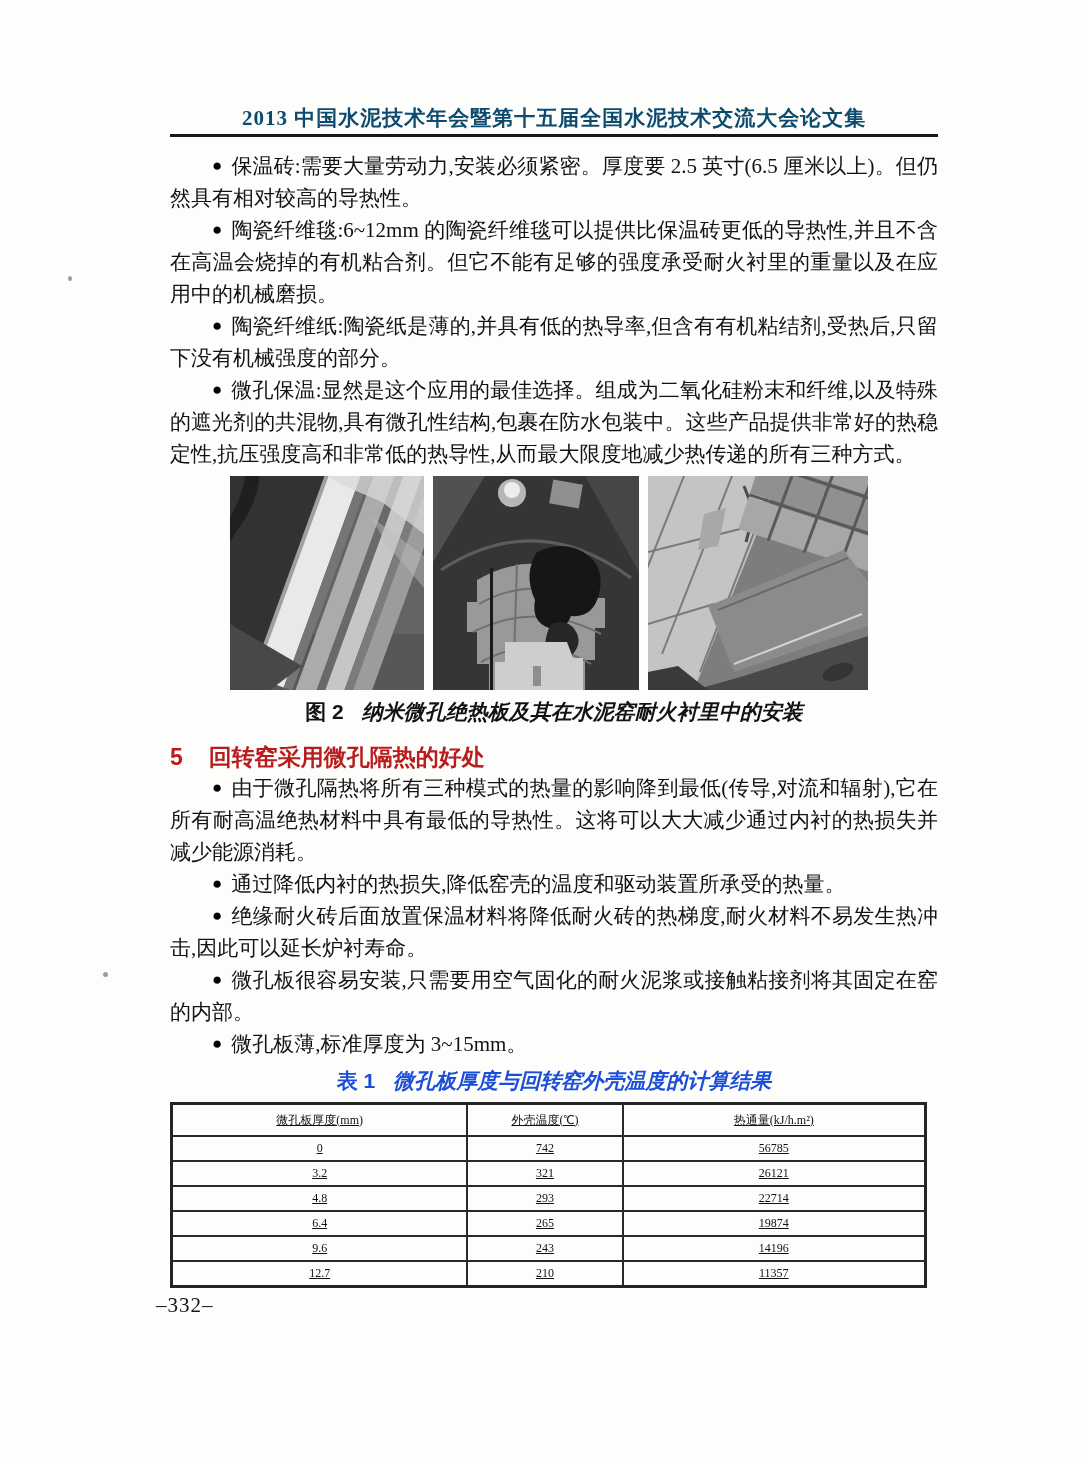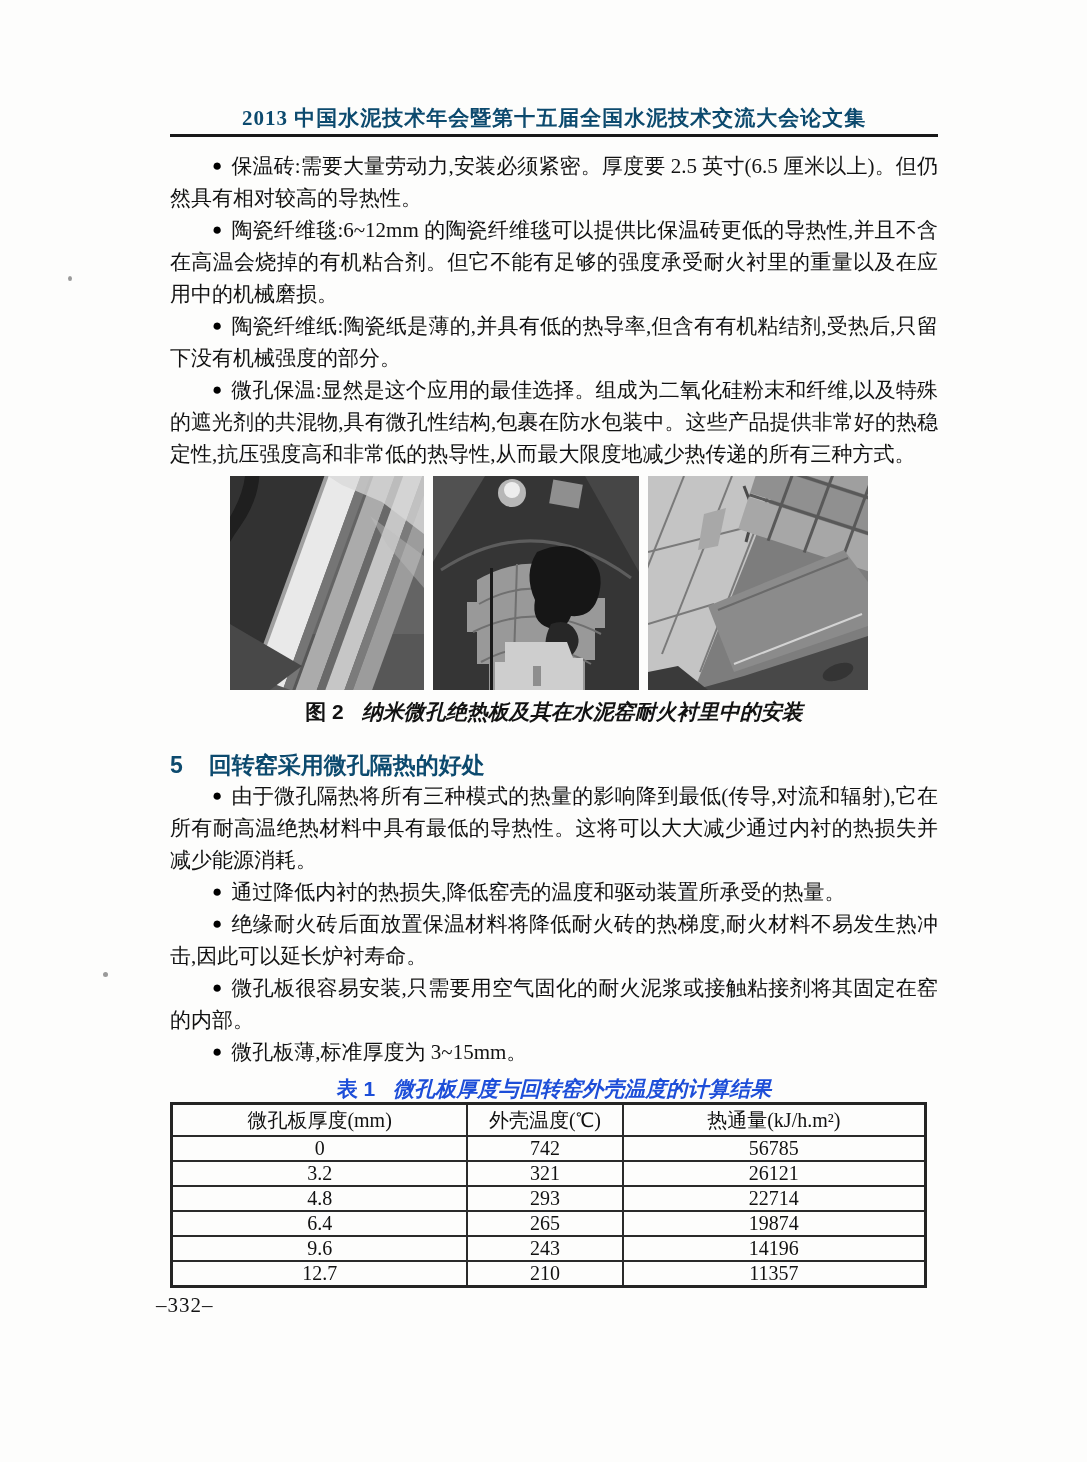--- a/index.html
+++ b/index.html
@@ -47,41 +47,42 @@
   .figure-caption {
     margin-top: 8px;
     text-align: center;
     font-family: "Liberation Sans", sans-serif;
     font-weight: 700; font-size: 21px;
     color: #121212;
     height: 28px; line-height: 28px;
   }
   .cap-text { margin-left: 18px; font-style: italic; }
   .section-heading {
-    margin-top: 24px;
+    margin-top: 16px;
     height: 30px; line-height: 30px;
     font-family: "Liberation Sans", sans-serif;
     font-weight: 700; font-size: 23px;
-    color: #0c4a6e;
+    color: #b91c1c;
   }
   .section-num { margin-right: 26px; }
   .table-title {
     margin-top: 8px;
     text-align: center;
     font-family: "Liberation Sans", sans-serif;
     font-weight: 700; font-size: 21px;
     height: 26px; line-height: 26px;
     color: #1d4ed8;
   }
   table.data {
-    margin-top: 0;
+    margin-top: 8px;
     border-collapse: collapse;
     width: 757px;
     border: 3px solid #242424;
-    font-size: 20px;
+    font-size: 12px;
+    text-decoration: underline;
   }
   table.data th, table.data td {
     border: 2px solid #2a2a2a;
     text-align: center;
     font-weight: 400;
     padding: 0;
   }
   table.data th { height: 30px; }
   table.data td { height: 23px; }
   .page-number {

